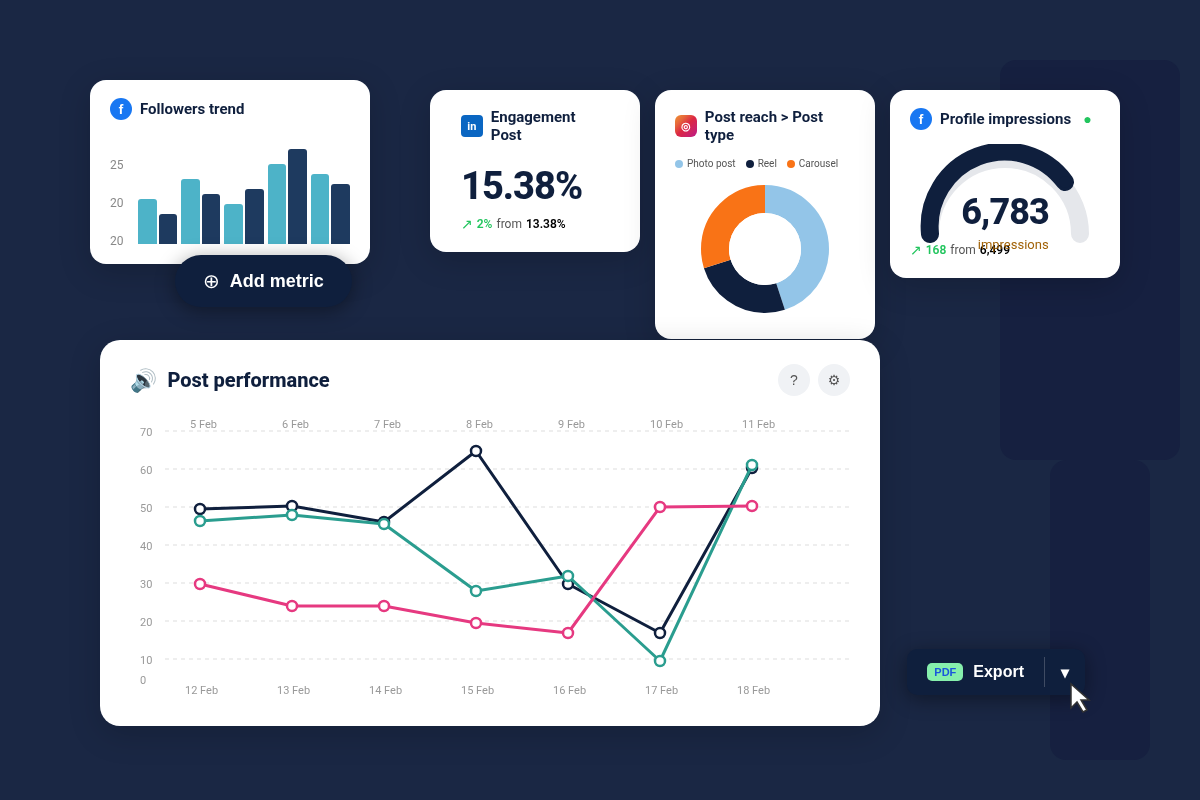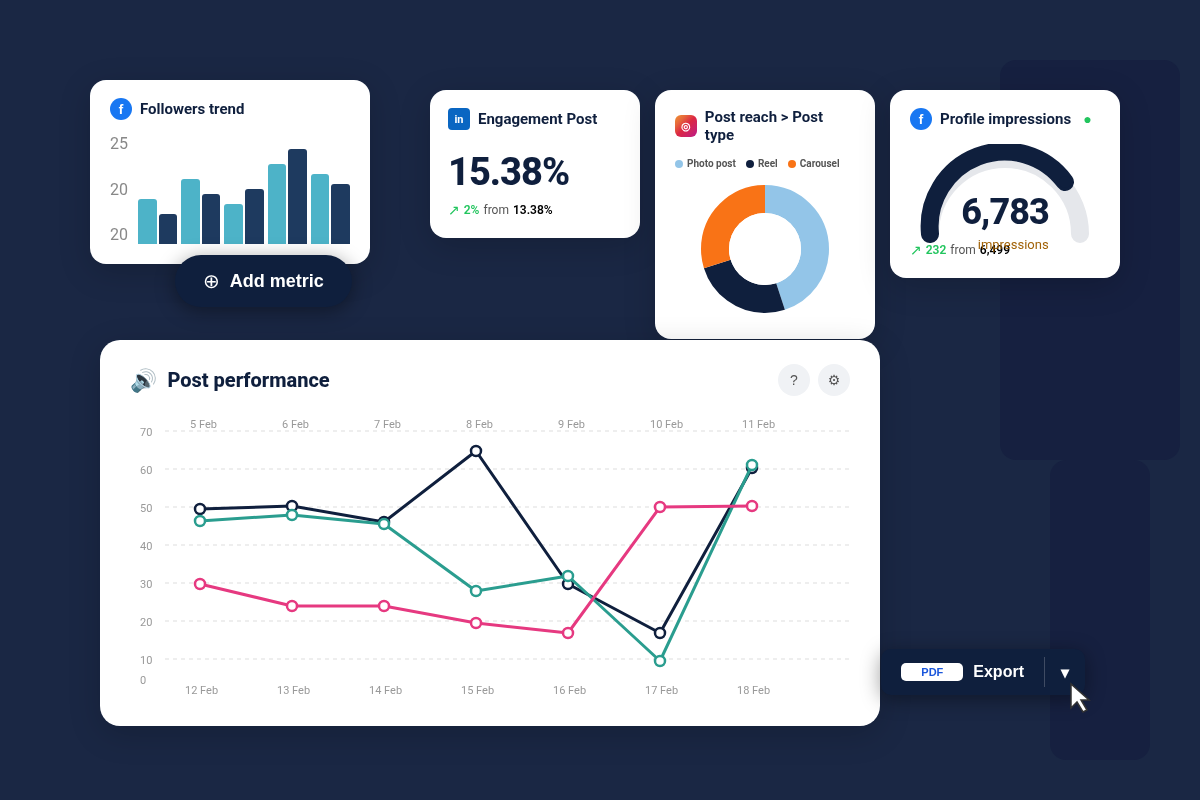--- a/index.html
+++ b/index.html
@@ -97,22 +97,23 @@
       position: absolute;
       left: 0;
       top: 0;
       height: 100%;
       display: flex;
       flex-direction: column;
       justify-content: space-between;
     }
 
     .y-label {
-      font-size: 16px;
+      font-size: 12px;
       color: #888;
+      margin-top: 24px;
     }
 
     .bar-group {
       display: flex;
       align-items: flex-end;
       gap: 2px;
       flex: 1;
     }
 
     .bar {
@@ -121,21 +122,21 @@
     }
 
     
     .engagement-card {
       position: absolute;
       top: 90px;
       left: 430px;
       width: 210px;
       background: white;
       border-radius: 16px;
-      padding: 18px 18px 20px;
+      padding: 18px 31px 20px;
       box-shadow: 0 8px 32px rgba(0,0,0,0.18);
       z-index: 3;
     }
 
     .engagement-value {
       font-size: 38px;
       font-weight: 800;
       color: #0f1f3d;
       margin: 20px 0 8px;
       letter-spacing: -1px;
@@ -170,21 +171,20 @@
       padding: 18px 20px 20px;
       box-shadow: 0 8px 32px rgba(0,0,0,0.18);
       z-index: 3;
     }
 
     .donut-legend {
       display: flex;
       gap: 10px;
       margin-bottom: 10px;
       flex-wrap: wrap;
-      font-weight: bold;
     }
 
     .legend-item {
       display: flex;
       align-items: center;
       gap: 4px;
       font-size: 10px;
       color: #555;
     }
 
@@ -331,25 +331,25 @@
     }
 
     .export-main {
       display: flex;
       align-items: center;
       gap: 10px;
       padding: 14px 20px;
     }
 
     .pdf-badge {
-      background: #ffffff;
+      background: #86efac;
       color: #1a56db;
       font-size: 11px;
       font-weight: 800;
-      padding: 3px 20px;
+      padding: 3px 7px;
       border-radius: 5px;
     }
 
     .export-divider {
       width: 1px;
       background: rgba(255,255,255,0.2);
       margin: 8px 0;
     }
 
     .export-dropdown {
@@ -500,21 +500,21 @@
         <circle cx="150" cy="38" r="6" fill="#0f1f3d"></circle>
       </svg>
       <div style="position:absolute; top:50%; left:50%; transform:translate(-50%,-10%); text-align:right;">
         <div class="impressions-value">6,783</div>
         <div class="impressions-label">impressions</div>
       </div>
     </div>
 
     <div class="change-text" style="margin-top:8px;">
       <span style="color:#22c55e; font-size:14px;">↗</span>
-      <span class="change-up">232</span>
+      <span class="change-up">168</span>
       <span>from</span>
       <span class="change-ref">6,499</span>
     </div>
   </div>
 
   <div class="performance-card">
     <div class="perf-header">
       <div class="perf-title-group">
         <span class="perf-icon">🔊</span>
         <span class="perf-title">Post performance</span>

